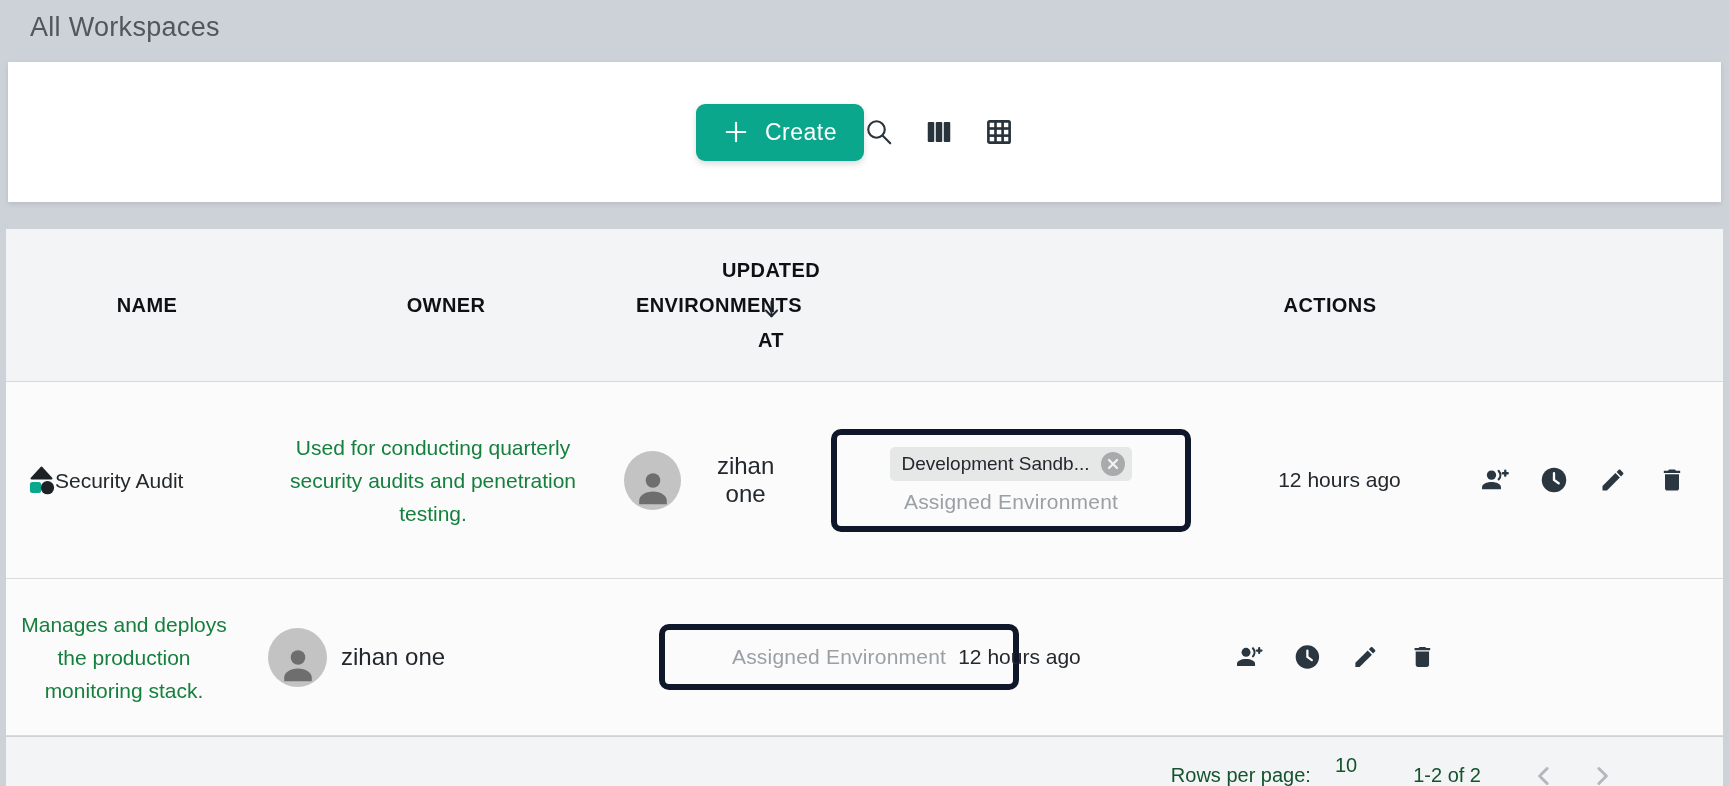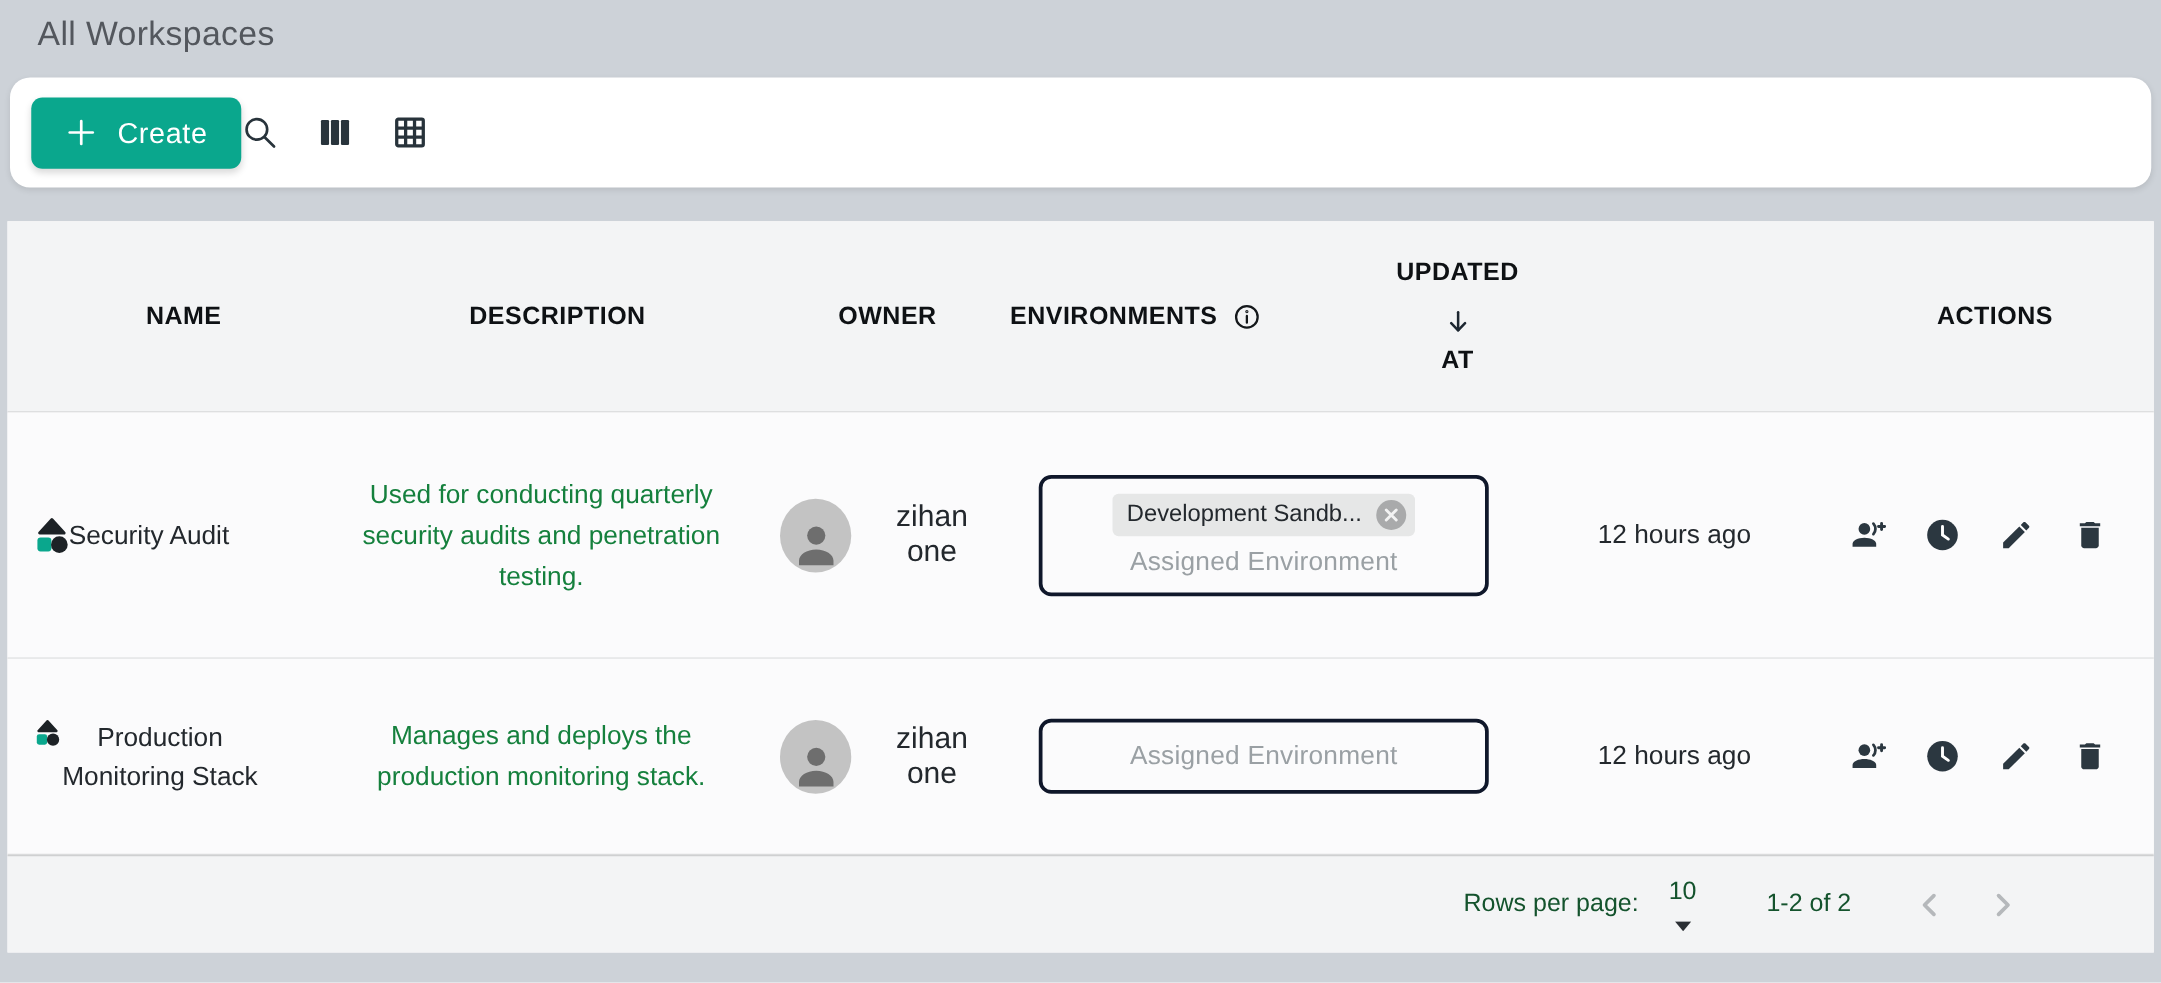--- a/index.html
+++ b/index.html
@@ -10,23 +10,23 @@
     font-family:"Liberation Sans","DejaVu Sans",sans-serif;
     color:#23282d;
     -webkit-font-smoothing:antialiased;
   }
   
   .title-bar { height:62px; padding:12px 0 0 30px; }
   .page-title { font-size:27px; color:#53575d; letter-spacing:.3px; }
 
   
   .toolbar-card {
-    margin:0 8px; height:88px; background:#ffffff; border-radius:16px;
+    margin:0 8px; height:140px; background:#ffffff; border-radius:0;
     box-shadow:0 2px 5px rgba(0,0,0,.10);
-    display:flex; align-items:center; justify-content:flex-start;
+    display:flex; align-items:center; justify-content:center;
     padding:0 36px 0 17px;
   }
   .create-btn {
     width:168px; height:57px; border:none; border-radius:9px;
     background:var(--accent); color:#fff; font-size:23px; letter-spacing:.5px;
     display:flex; align-items:center; justify-content:center; gap:16px;
     font-family:inherit; cursor:pointer; box-shadow:0 3px 6px rgba(0,0,0,.15);
   }
   .toolbar-icons { display:flex; align-items:center; gap:30px; color:#28333b; }
   .tool-icon { width:30px; height:30px; display:inline-flex; cursor:pointer; }
@@ -68,21 +68,21 @@
   .cell-desc { font-size:21px; line-height:33px; padding-right:26px; color:#15803d; }
 
   .cell-owner { display:flex; align-items:center; gap:14px; font-size:24px; }
   .avatar {
     width:59px; height:59px; border-radius:50%; background:#c3c3c3;
     display:flex; align-items:flex-end; justify-content:center; overflow:hidden;
   }
   .avatar svg { width:46px; height:46px; }
 
   .env-box {
-    margin-left:35px; width:360px; border:3px solid #0f172a; border-radius:10px;
+    margin-left:35px; width:360px; border:6px solid #0f172a; border-radius:10px;
     padding:12px 13px; background:transparent; cursor:text;
   }
   .env-box.empty { padding:15px 16px; }
   .env-chip {
     display:inline-flex; align-items:center; gap:10px;
     background:#e6e7e7; border-radius:5px; padding:4px 6px 4px 11px;
     font-size:19px; color:#23282d; max-width:330px;
   }
   .chip-label { white-space:nowrap; }
   .chip-close { width:26px; height:26px; display:inline-flex; cursor:pointer; }
@@ -151,21 +151,20 @@
           <line x1="3.5" y1="14.9" x2="20.5" y2="14.9"></line>
       </svg>
     </span>
   </div>
 </div>
 
 <div class="table-section">
 
   <div class="grid-row header-row">
     <div class="hdr-name">NAME</div>
-    <div>DESCRIPTION</div>
     <div>OWNER</div>
     <div class="hdr-env">
       <span>ENVIRONMENTS</span>
       <span class="info-icon">
         <svg viewBox="0 0 24 24" fill="none" stroke="currentColor" stroke-width="1.9" stroke-linecap="round">
           <circle cx="12" cy="12" r="9"></circle>
             <line x1="12" y1="11.2" x2="12" y2="16.8"></line>
           <circle cx="12" cy="7.6" r="0.4" fill="currentColor"></circle>
         </svg>
       </span>
@@ -247,30 +246,20 @@
       <span class="action-icon">
         <svg viewBox="0 0 24 24" fill="currentColor">
           <path d="M6 19c0 1.1.9 2 2 2h8c1.1 0 2-.9 2-2V7H6v12z"></path>
           <path d="M19 4h-3.5l-1-1h-5l-1 1H5v2h14V4z"></path>
         </svg>
       </span>
     </div>
   </div>
 
   <div class="grid-row data-row row-short">
-    <div class="cell-name">
-      <span class="ws-icon">
-        <svg width="20" height="22" viewBox="0 0 28 30">
-          <path d="M14 2.2 L24.2 13.4 H3.8 Z" fill="#1d2226" stroke="#1d2226" stroke-width="2.4" stroke-linejoin="round"></path>
-          <rect x="2" y="17" width="11.6" height="11.6" rx="2.6" fill="#0aa78d"></rect>
-          <circle cx="20.2" cy="23" r="6.9" fill="#1d2226"></circle>
-        </svg>
-      </span>
-      <span class="nm" style="max-width:160px;">Production Monitoring Stack</span>
-    </div>
     <div class="cell-desc">Manages and deploys the production monitoring stack.</div>
     <div class="cell-owner">
       <span class="avatar">
         <svg viewBox="0 0 24 24" fill="#6e6e6e">
           <circle cx="12" cy="8.6" r="3.8"></circle>
           <path d="M12 14.4c-4 0-7.2 2.1-7.2 4.7V21h14.4v-1.9c0-2.6-3.2-4.7-7.2-4.7z"></path>
         </svg>
       </span>
       <span>zihan one</span>
     </div>

